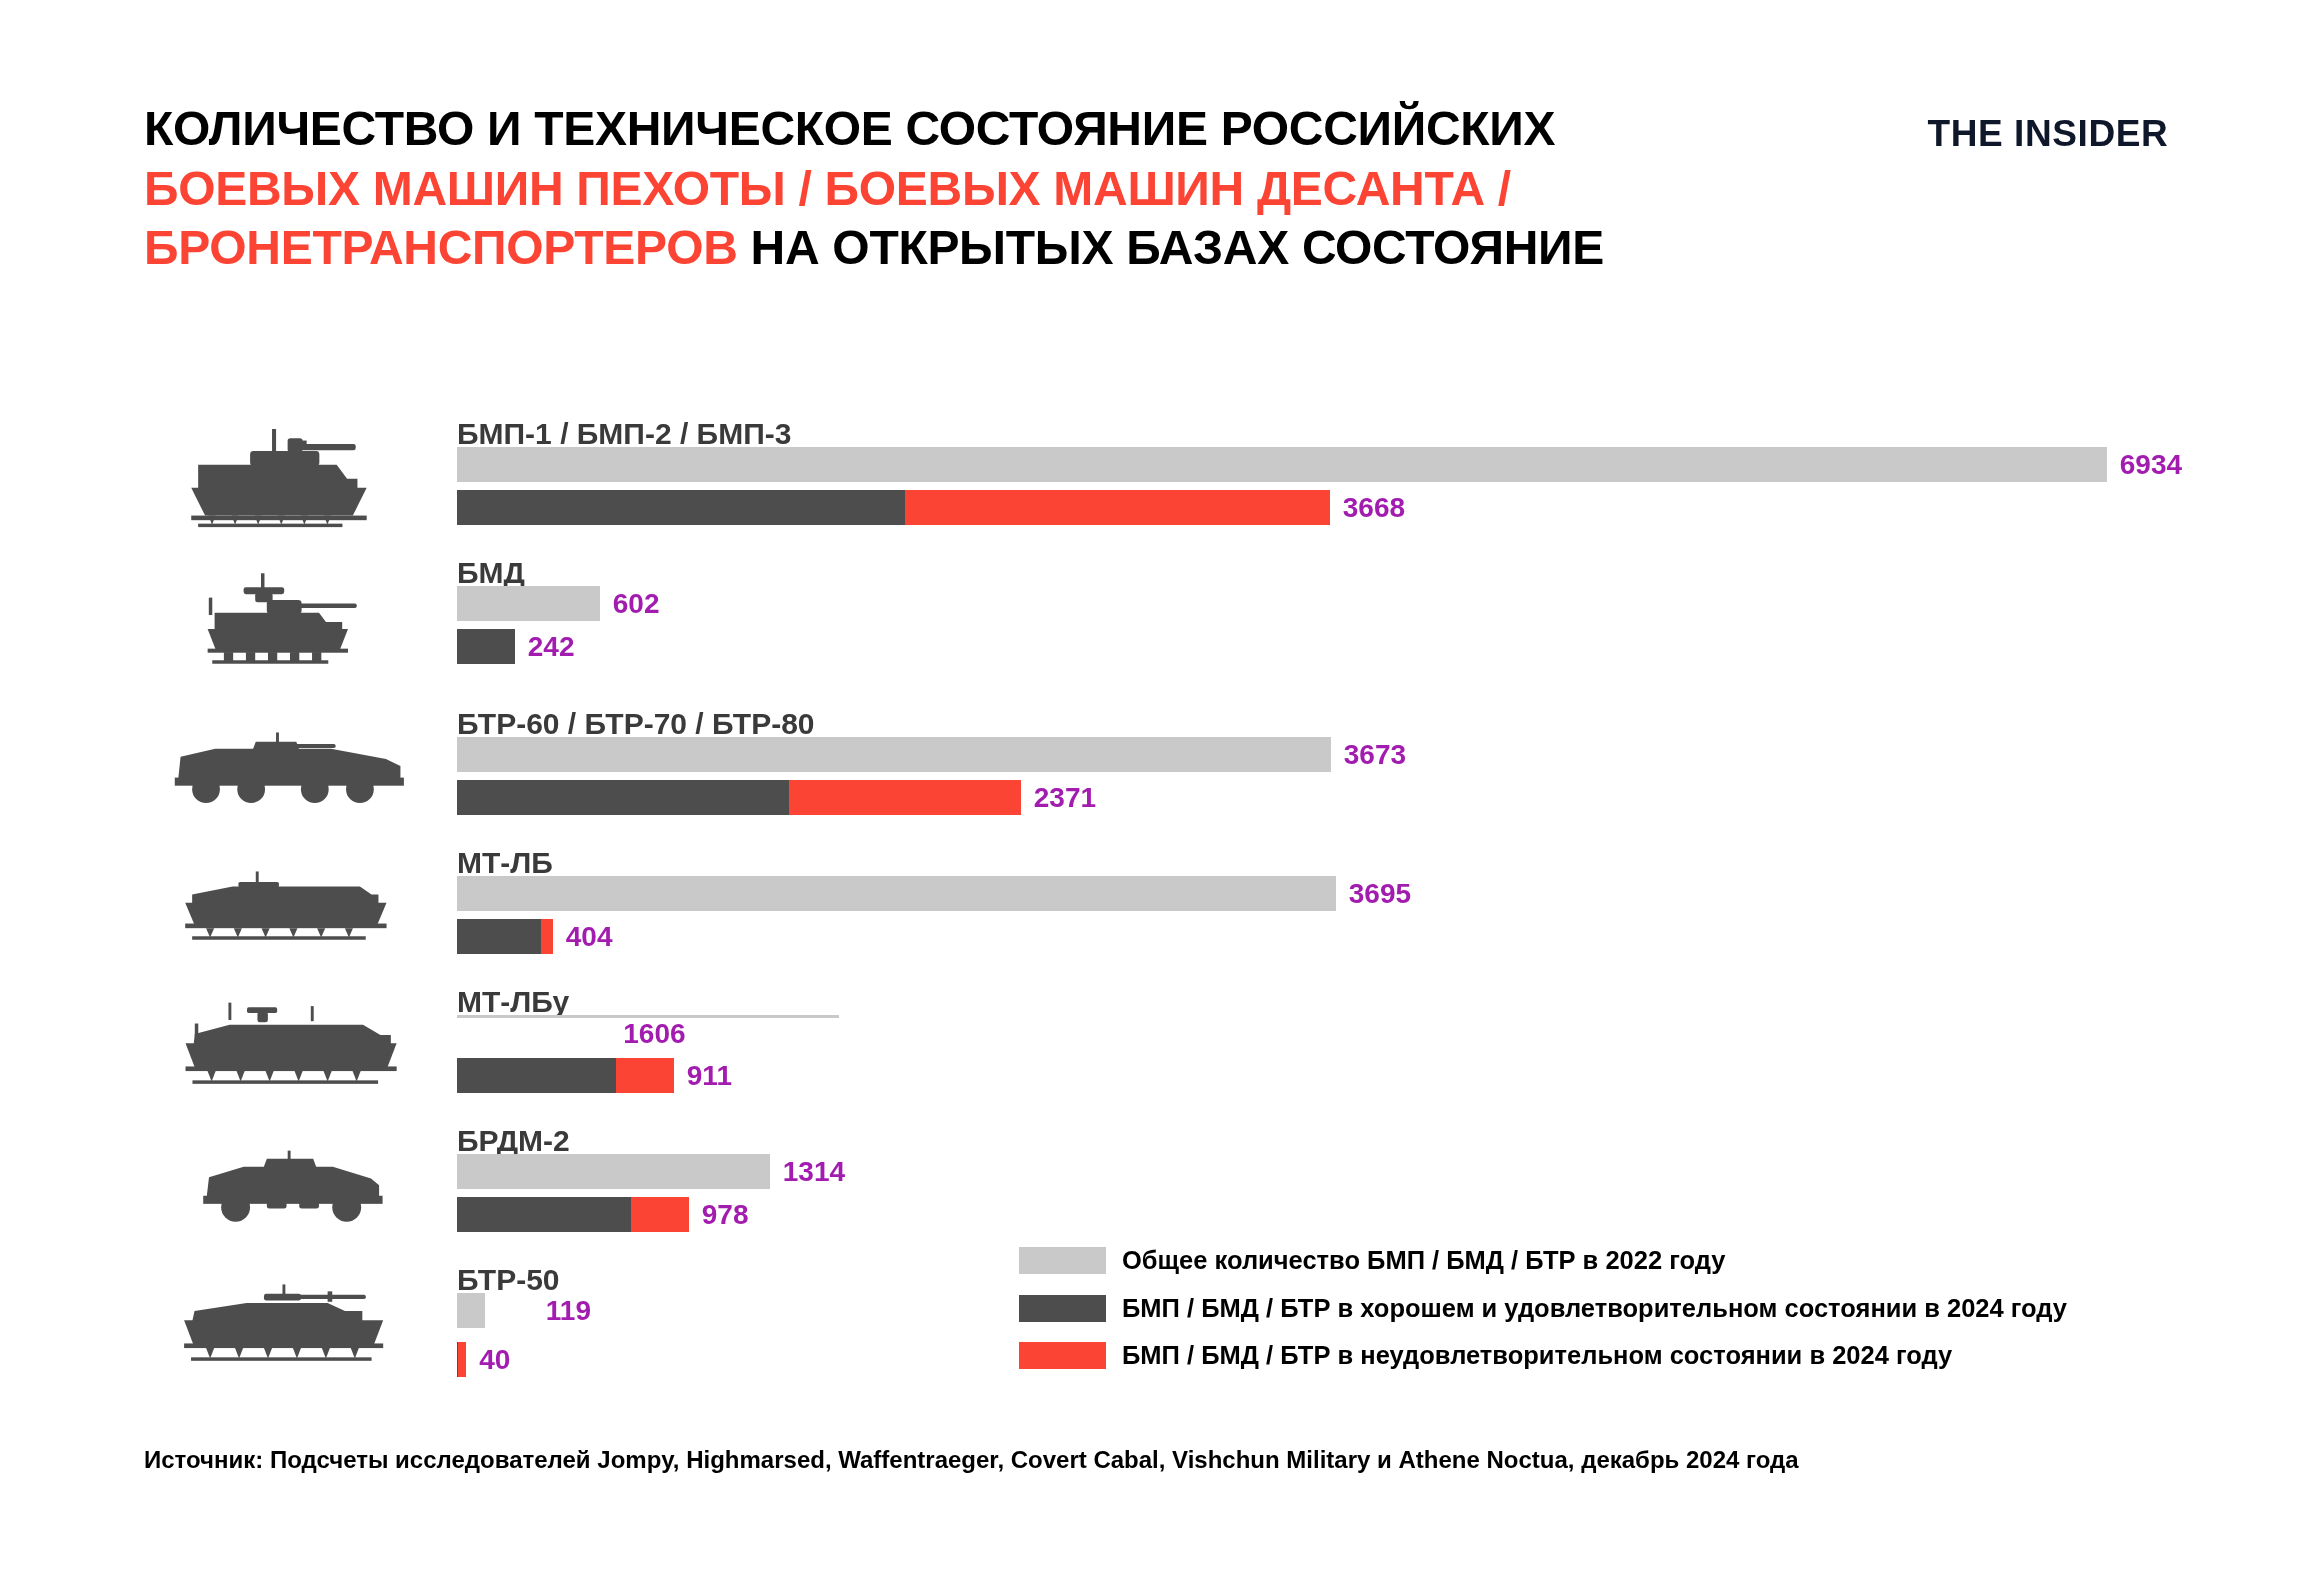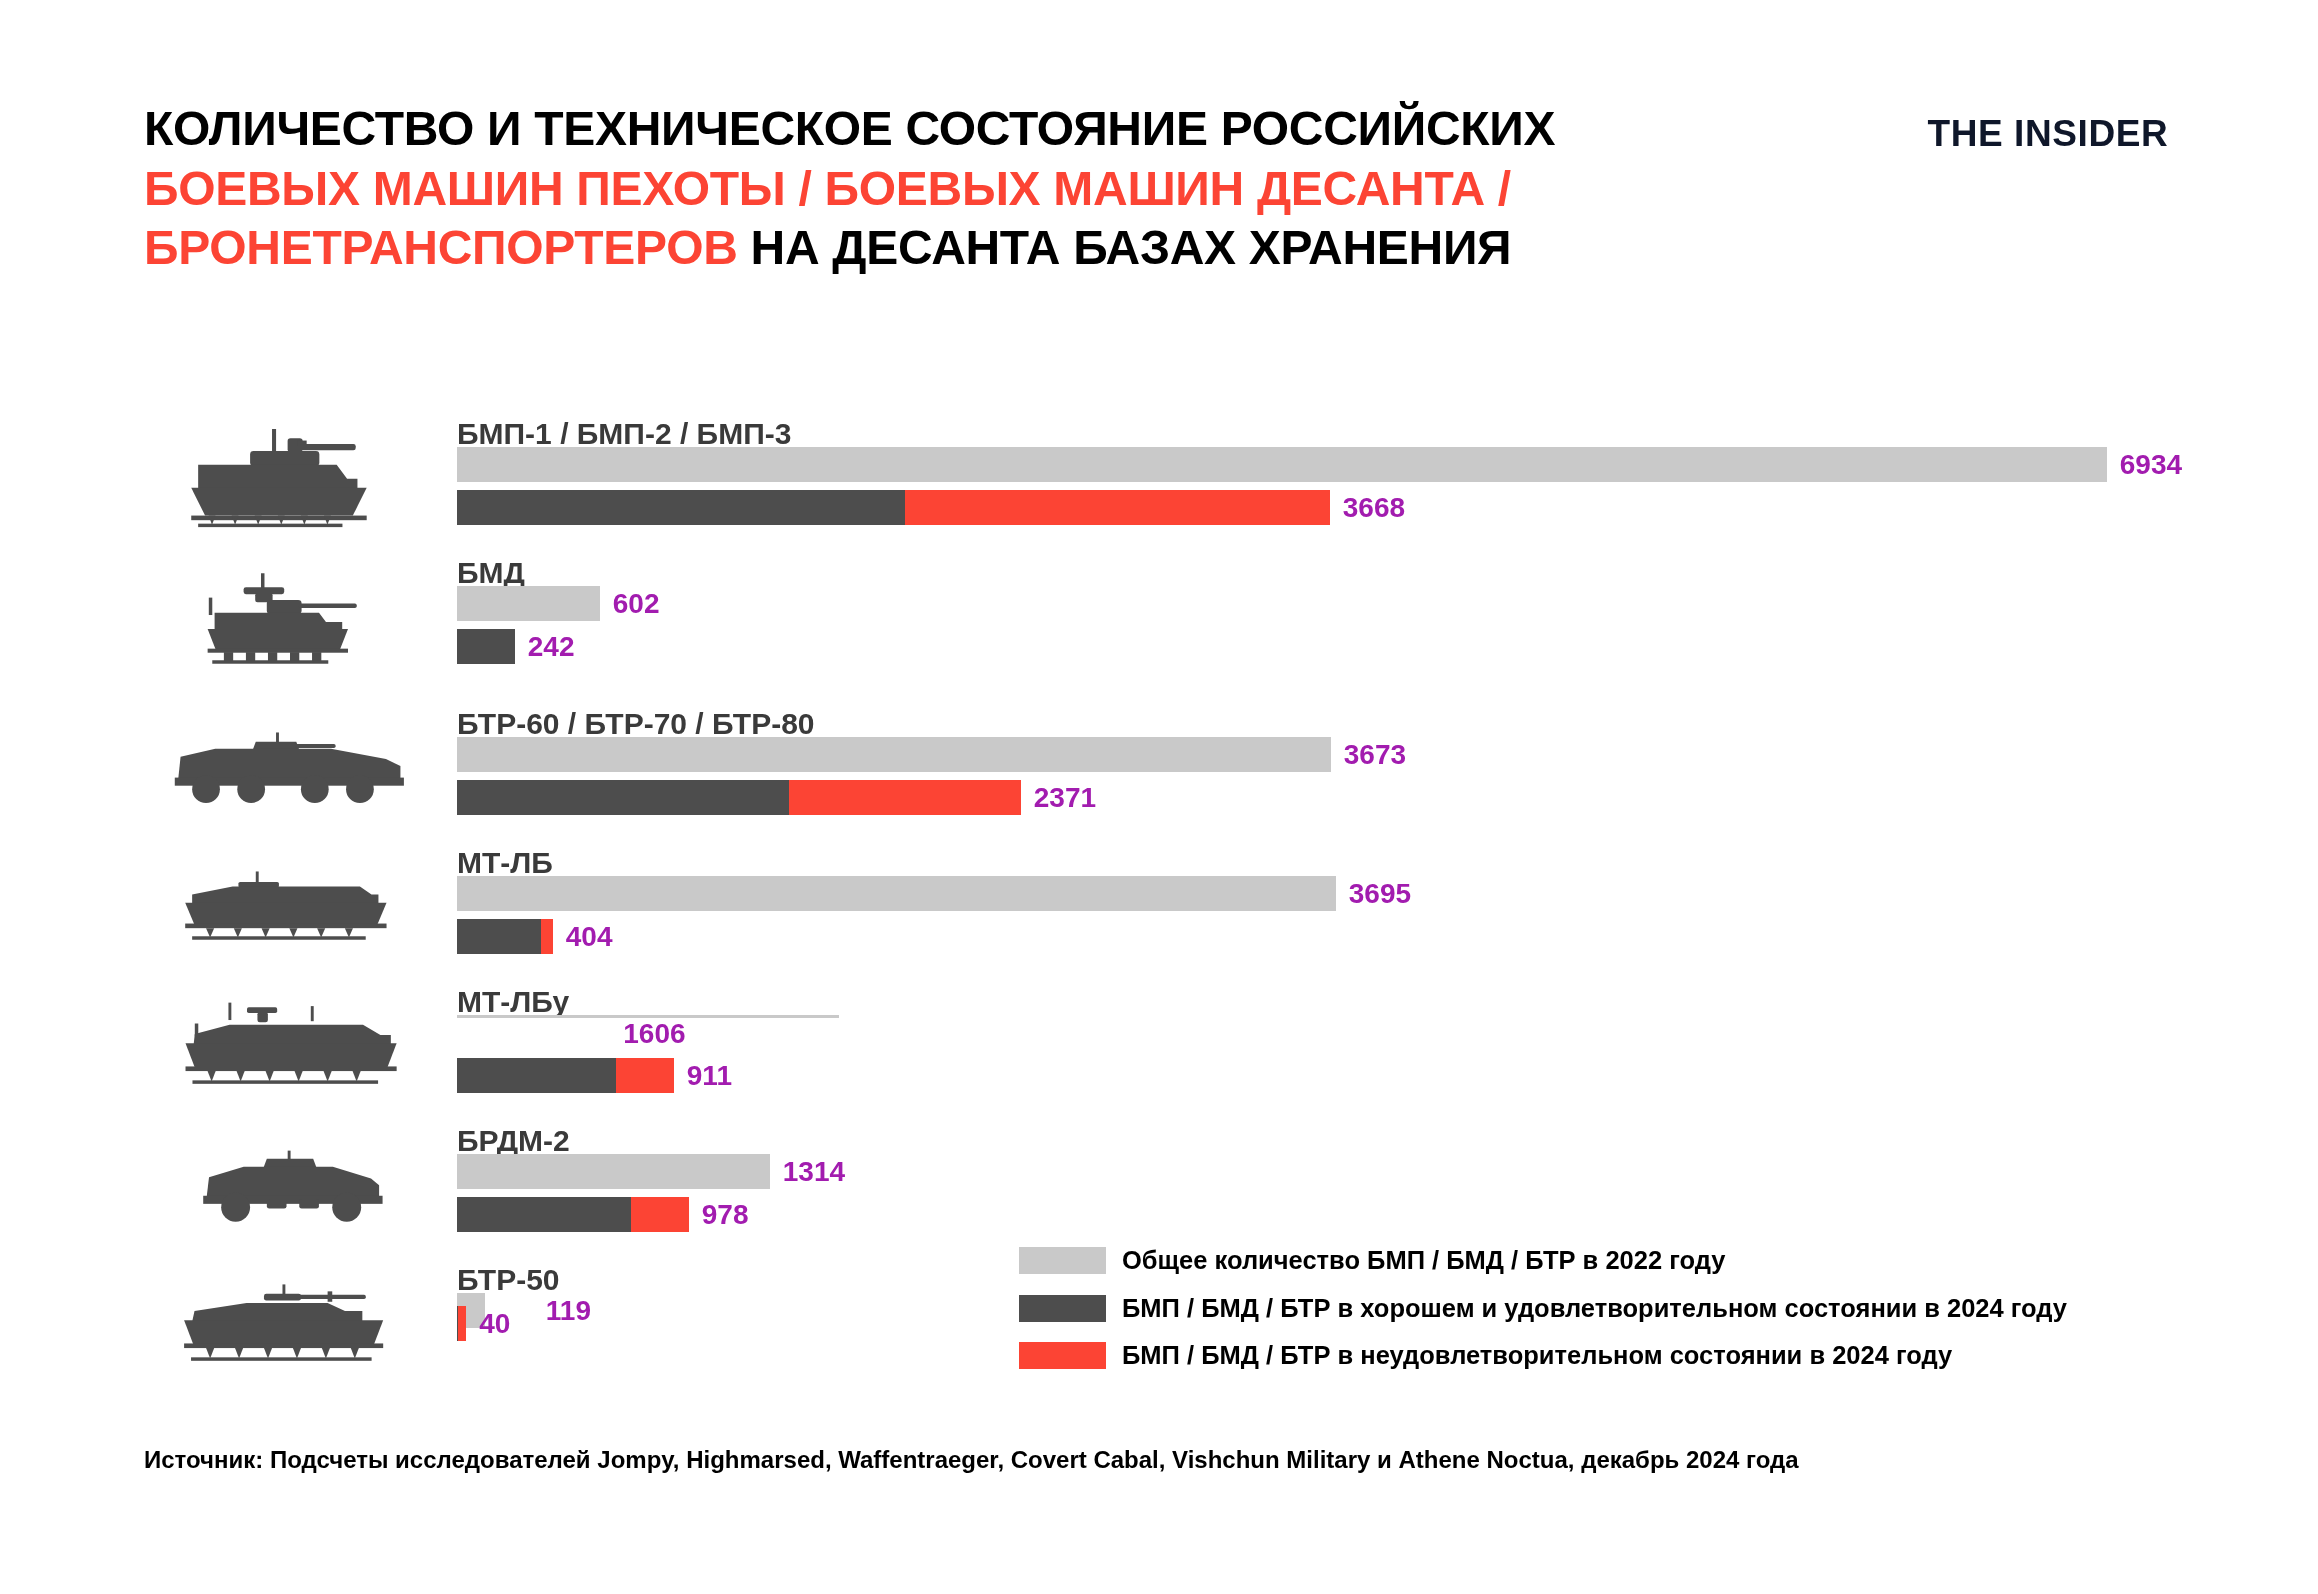--- a/index.html
+++ b/index.html
@@ -60,21 +60,21 @@
 </style>
 </head>
 <body>
 
 <div class="page">
 
   <div class="header">
     <div class="title">
       <span>КОЛИЧЕСТВО И ТЕХНИЧЕСКОЕ СОСТОЯНИЕ РОССИЙСКИХ</span><br>
       <span class="red">БОЕВЫХ МАШИН ПЕХОТЫ / БОЕВЫХ МАШИН ДЕСАНТА /</span><br>
-      <span class="red">БРОНЕТРАНСПОРТЕРОВ</span><span> НА ДЕСАНТА БАЗАХ ХРАНЕНИЯ</span>
+      <span class="red">БРОНЕТРАНСПОРТЕРОВ</span><span> НА ОТКРЫТЫХ БАЗАХ СОСТОЯНИЕ</span>
     </div>
     <div class="brand">THE INSIDER</div>
   </div>
 
   <div class="chart" id="chart">
       <div class="icon-wrap" style="top: 64px; height: 112px;">
         <svg width="255" height="101" viewBox="0 0 440 175">
     <g fill="#4d4d4d">
       <rect x="188" y="0" width="7" height="40"></rect>
       <rect x="150" y="38" width="120" height="26" rx="6"></rect>
@@ -274,21 +274,21 @@
       </g>
       <rect x="64" y="130" width="312" height="6"></rect>
     </g>
   </svg>
       </div>
       <div class="cat-label" style="top: 904px;">БТР-50</div>
       <div class="bar-line" style="top: 934px; height: 35px; gap: 48px;">
         <div class="seg total" style="width: 28px;"></div>
         <div class="bar-val">119</div>
       </div>
-      <div class="bar-line" style="top: 947px; height: 35px;">
+      <div class="bar-line" style="top: 983px; height: 35px;">
         <div class="seg good" style="width: 1.4px;"></div>
         <div class="seg bad" style="width: 8px;"></div>
         <div class="bar-val">40</div>
       </div>
     </div>
 
   <div class="legend" id="legend">
       <div class="legend-row">
         <div class="legend-swatch sw-total"></div>
         <div class="legend-text">Общее количество БМП / БМД / БТР в 2022 году</div>

